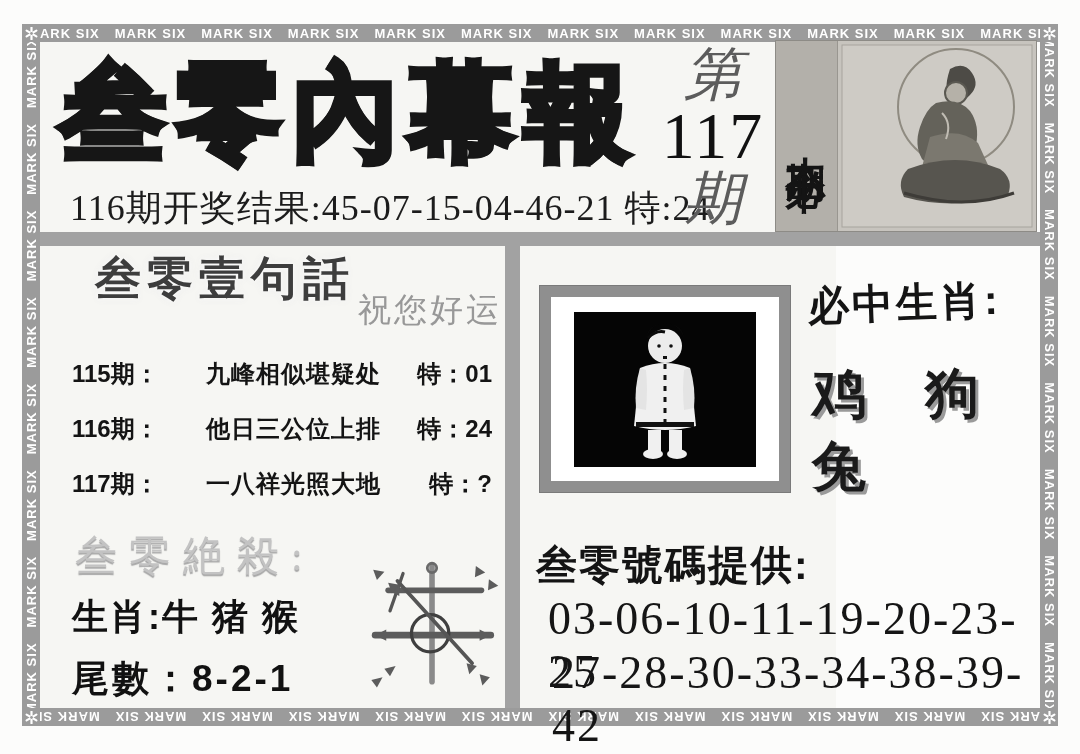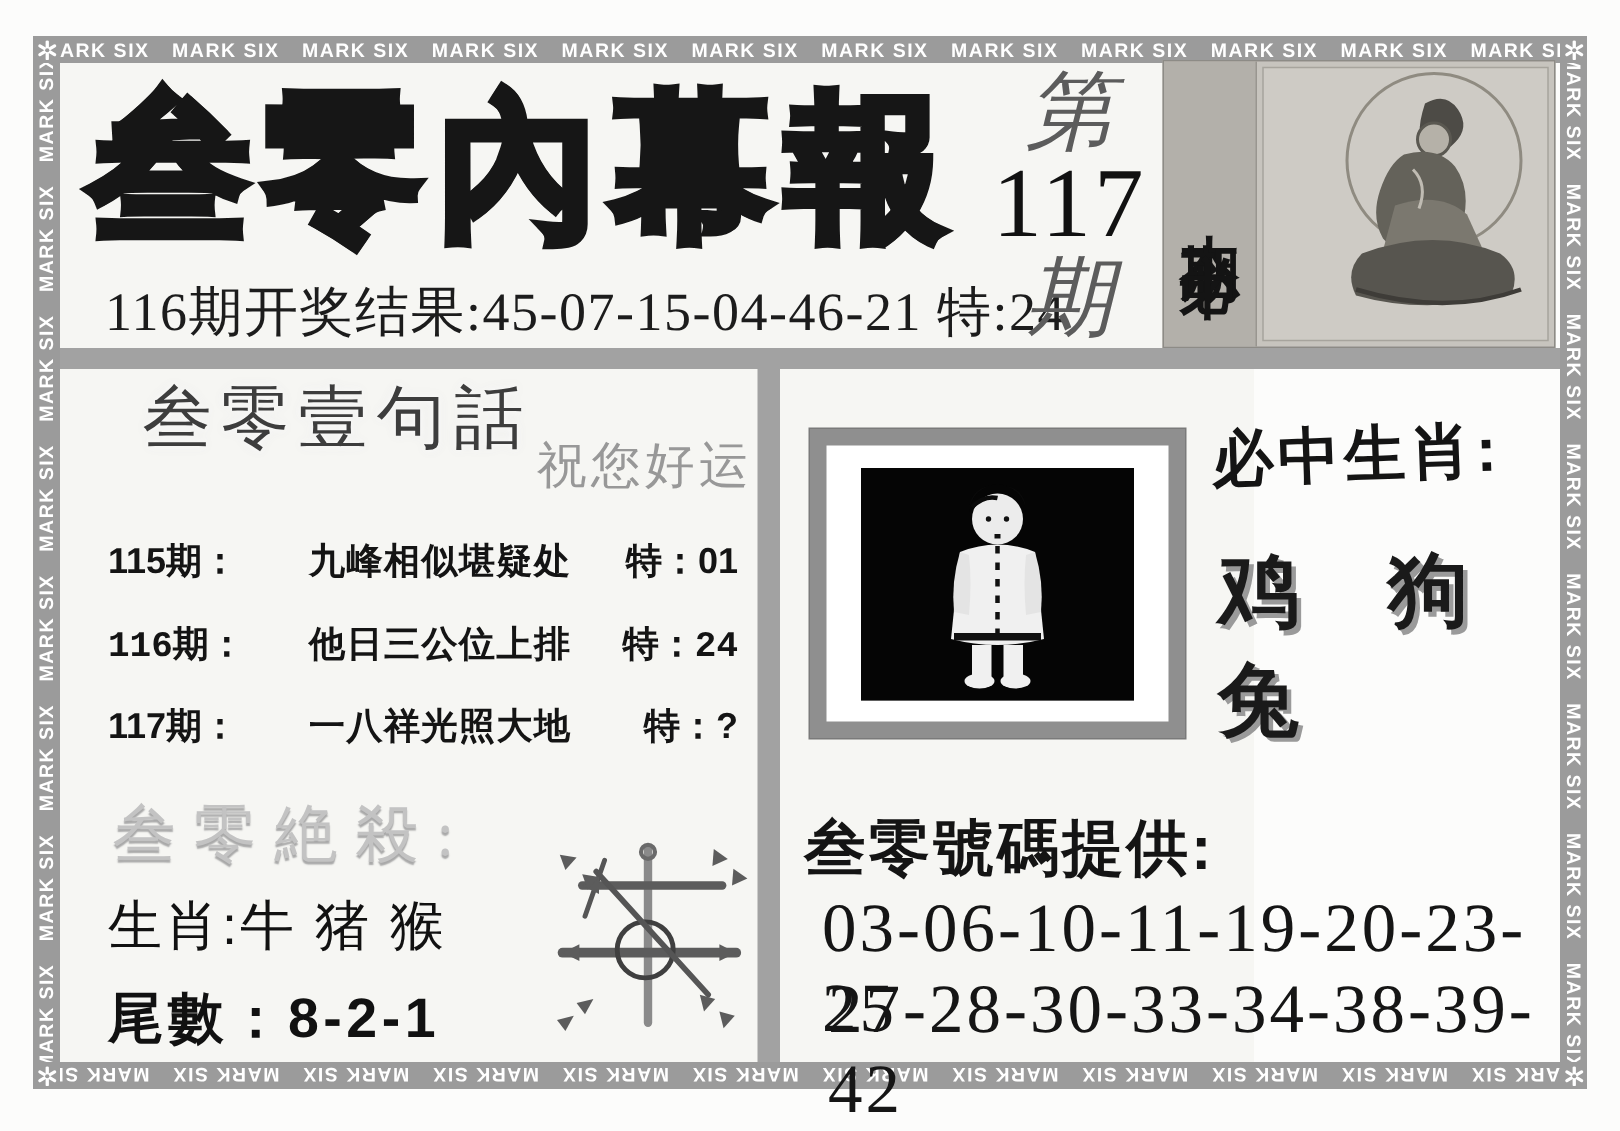--- a/index.html
+++ b/index.html
@@ -43,32 +43,32 @@
                   writing-mode:vertical-rl; text-orientation:upright; font-weight:900; font-size:40px;
                   color:#141414; letter-spacing:6px; border-right:1px solid #999690; }
   .shrine-pic { flex:1; }
 
   .divider-h { position:absolute; left:0; top:190px; width:1000px; height:14px; background:#a2a2a2; }
   .divider-v { position:absolute; left:465px; top:204px; width:15px; height:462px; background:#a2a2a2; }
 
   
   .lpanel { position:absolute; left:0; top:204px; width:465px; height:462px; }
   .lheader { position:absolute; left:55px; top:2px; font-family:"DejaVu Serif","Liberation Serif",serif;
-             font-weight:normal; font-size:46px; color:#3d3d3d; letter-spacing:6px;
+             font-weight:bold; font-size:46px; color:#3d3d3d; letter-spacing:6px;
              text-shadow:0 0 5px #ffffff,0 0 8px #e8e8e8; }
   .greeting { position:absolute; left:318px; top:42px; font-size:33px; color:#989898; letter-spacing:3px; }
   .phrase-row { position:absolute; left:32px; width:420px; display:flex; align-items:baseline;
                 font-weight:700; font-size:24px; color:#141414;gap:16px; }
   .phrase-row .iss { width:118px; }
   .phrase-row .txt { letter-spacing:1px; }
   .phrase-row .te  { margin-left:auto; }
-  .pr0 { top:112px; } .pr1 { top:167px;font-family:Liberation Mono, monospace; } .pr2 { top:222px; }
+  .pr0 { top:112px; } .pr1 { top:167px; } .pr2 { top:222px; }
   .juesha-title { position:absolute; left:35px; top:282px; font-family:"Liberation Serif","DejaVu Serif",serif;
                   font-size:42px; color:#c3c3c3; letter-spacing:12px; text-shadow:0 2px 1px #a8a8a8; }
-  .sx-line { position:absolute; left:32px; top:347px; font-weight:400; font-size:36px; color:#111;
+  .sx-line { position:absolute; left:32px; top:347px; font-weight:700; font-size:36px; color:#111;
              letter-spacing:2px;text-align:center; }
   .ws-line { position:absolute; left:32px; top:408px; font-weight:900; font-size:37px; color:#111;
              letter-spacing:3px; }
   .doodle { position:absolute; left:322px; top:302px; }
 
   
   .rpanel { position:absolute; left:480px; top:204px; width:520px; height:462px; }
   .portrait-frame { position:absolute; left:20px; top:40px; width:250px; height:206px;
                     background:#ffffff; border:11px solid #8f8f8f; box-shadow:0 0 0 1px #7a7a7a;
                     display:flex; align-items:center; justify-content:center; }

